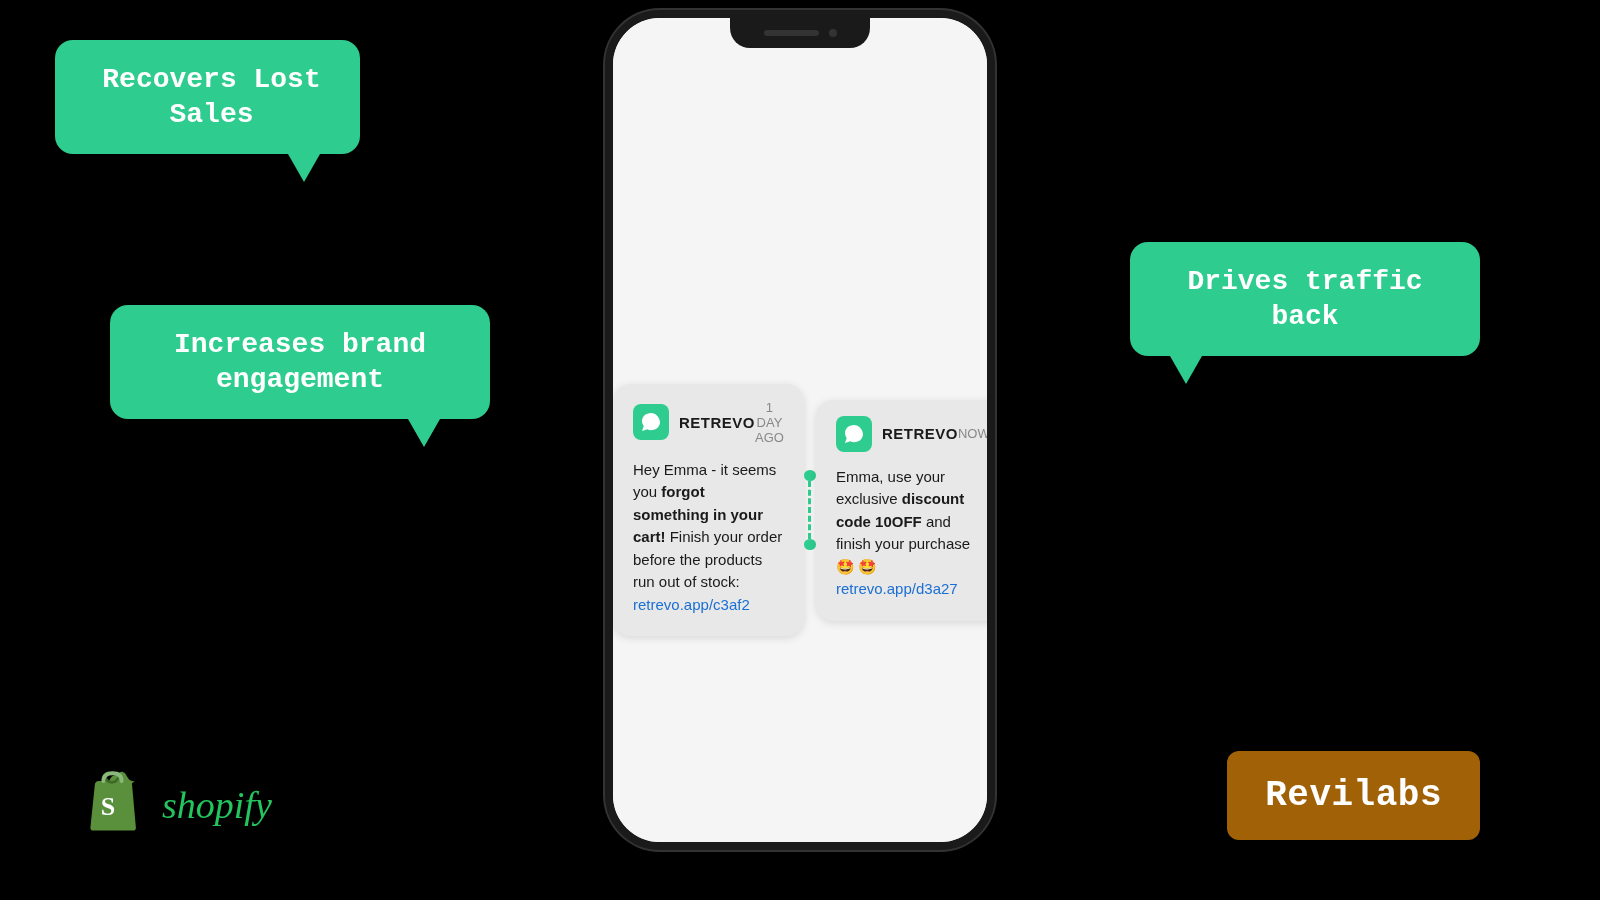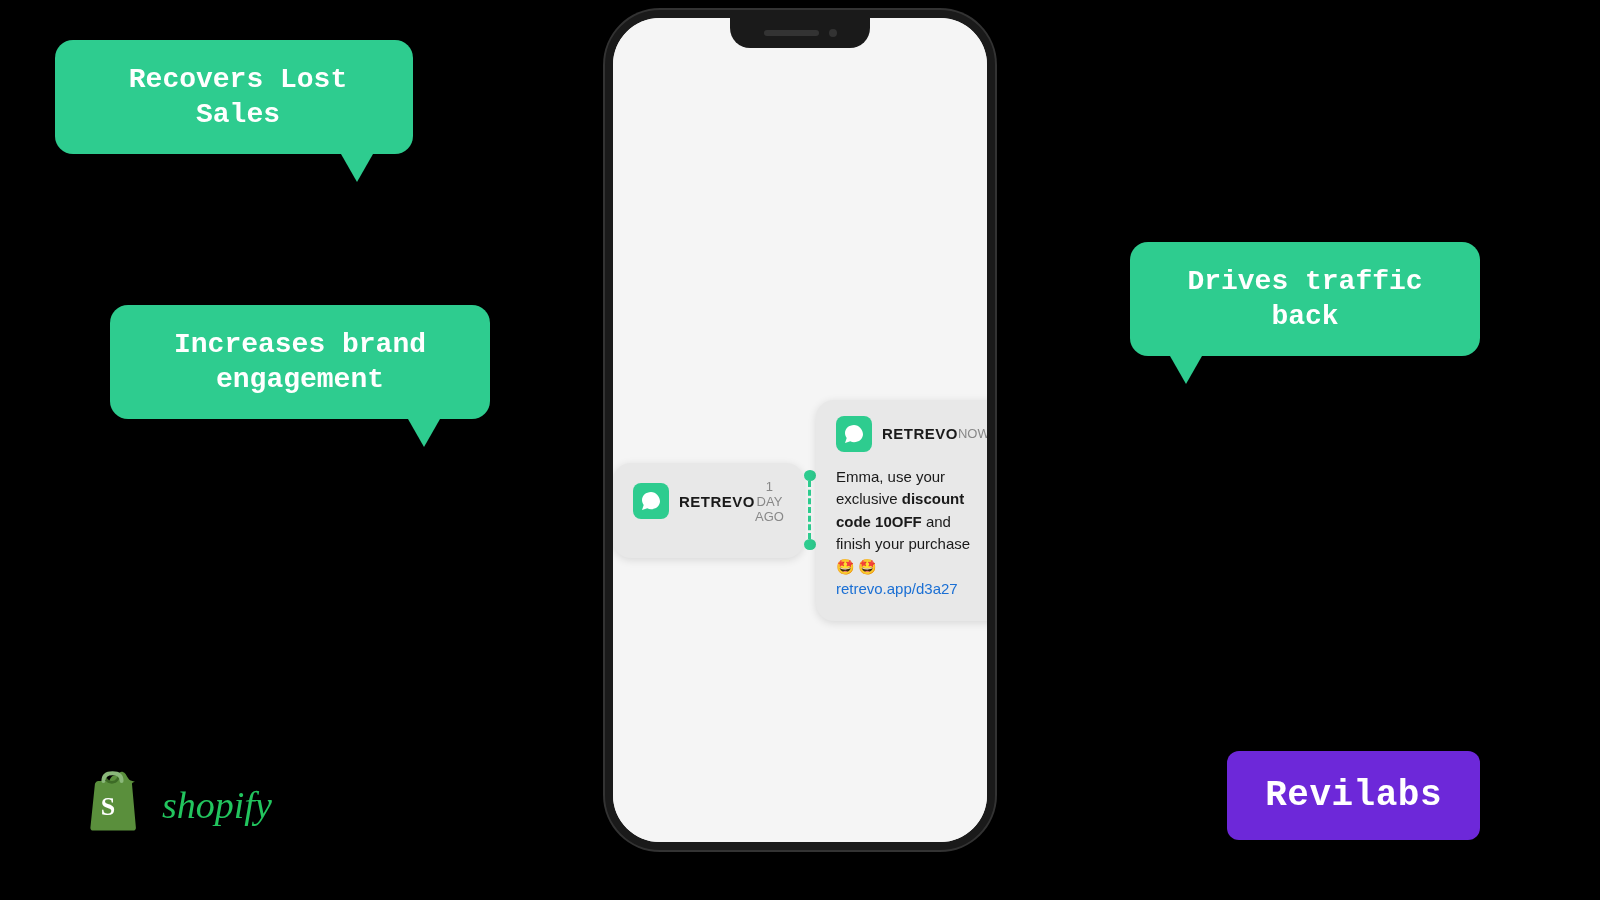--- a/index.html
+++ b/index.html
@@ -22,21 +22,21 @@
       font-weight: 800;
       font-size: 28px;
       line-height: 1.25;
       font-family: 'Courier New', monospace;
       text-align: center;
     }
 
     .bubble-recovers {
       top: 40px;
       left: 55px;
-      width: 358px;
+      width: 305px;
       padding-left: 36px;
     }
     .bubble-recovers::after {
       content: '';
       position: absolute;
       bottom: -28px;
       right: 40px;
       border-width: 28px 16px 0 16px;
       border-style: solid;
       border-color: #2ecc8f transparent transparent transparent;
@@ -227,21 +227,21 @@
       font-family: 'Georgia', serif;
       font-style: italic;
       font-weight: 400;
     }
 
     
     .revilabs-badge {
       position: absolute;
       bottom: 60px;
       right: 120px;
-      background: #6d28d9;
+      background: #a16207;
       border-radius: 12px;
       padding: 24px 38px;
       color: #fff;
       font-size: 36px;
       font-weight: 800;
       font-family: 'Courier New', monospace;
       letter-spacing: 0.5px;
     }
   </style>
 </head>
@@ -264,20 +264,24 @@
       <div class="notif-header">
         <div class="notif-header-left">
           <div class="notif-icon">
             <svg width="22" height="22" viewBox="0 0 22 22" fill="none">
               <path d="M11 2C6 2 2 5.6 2 10c0 1.8.6 3.5 1.7 4.9L2 20l5.3-1.7C8.5 19 9.7 19.3 11 19.3c5 0 9-3.6 9-8s-4-9.3-9-9.3z" fill="white"></path>
             </svg>
           </div>
           <span class="notif-sender">RETREVO</span>
         </div>
         <span class="notif-time">1 DAY AGO</span>
+      </div>
+      <div class="notif-body">
+        Hey Emma - it seems you <strong>forgot something in your cart!</strong> Finish your order before the products run out of stock:<br>
+        <a class="notif-link">retrevo.app/c3af2</a>
       </div>
     </div>
 
     <div class="connector">
       <div class="connector-dot-top"></div>
       <div class="connector-line"></div>
       <div class="connector-dot-bottom"></div>
     </div>
 
     <div class="notif-card">

